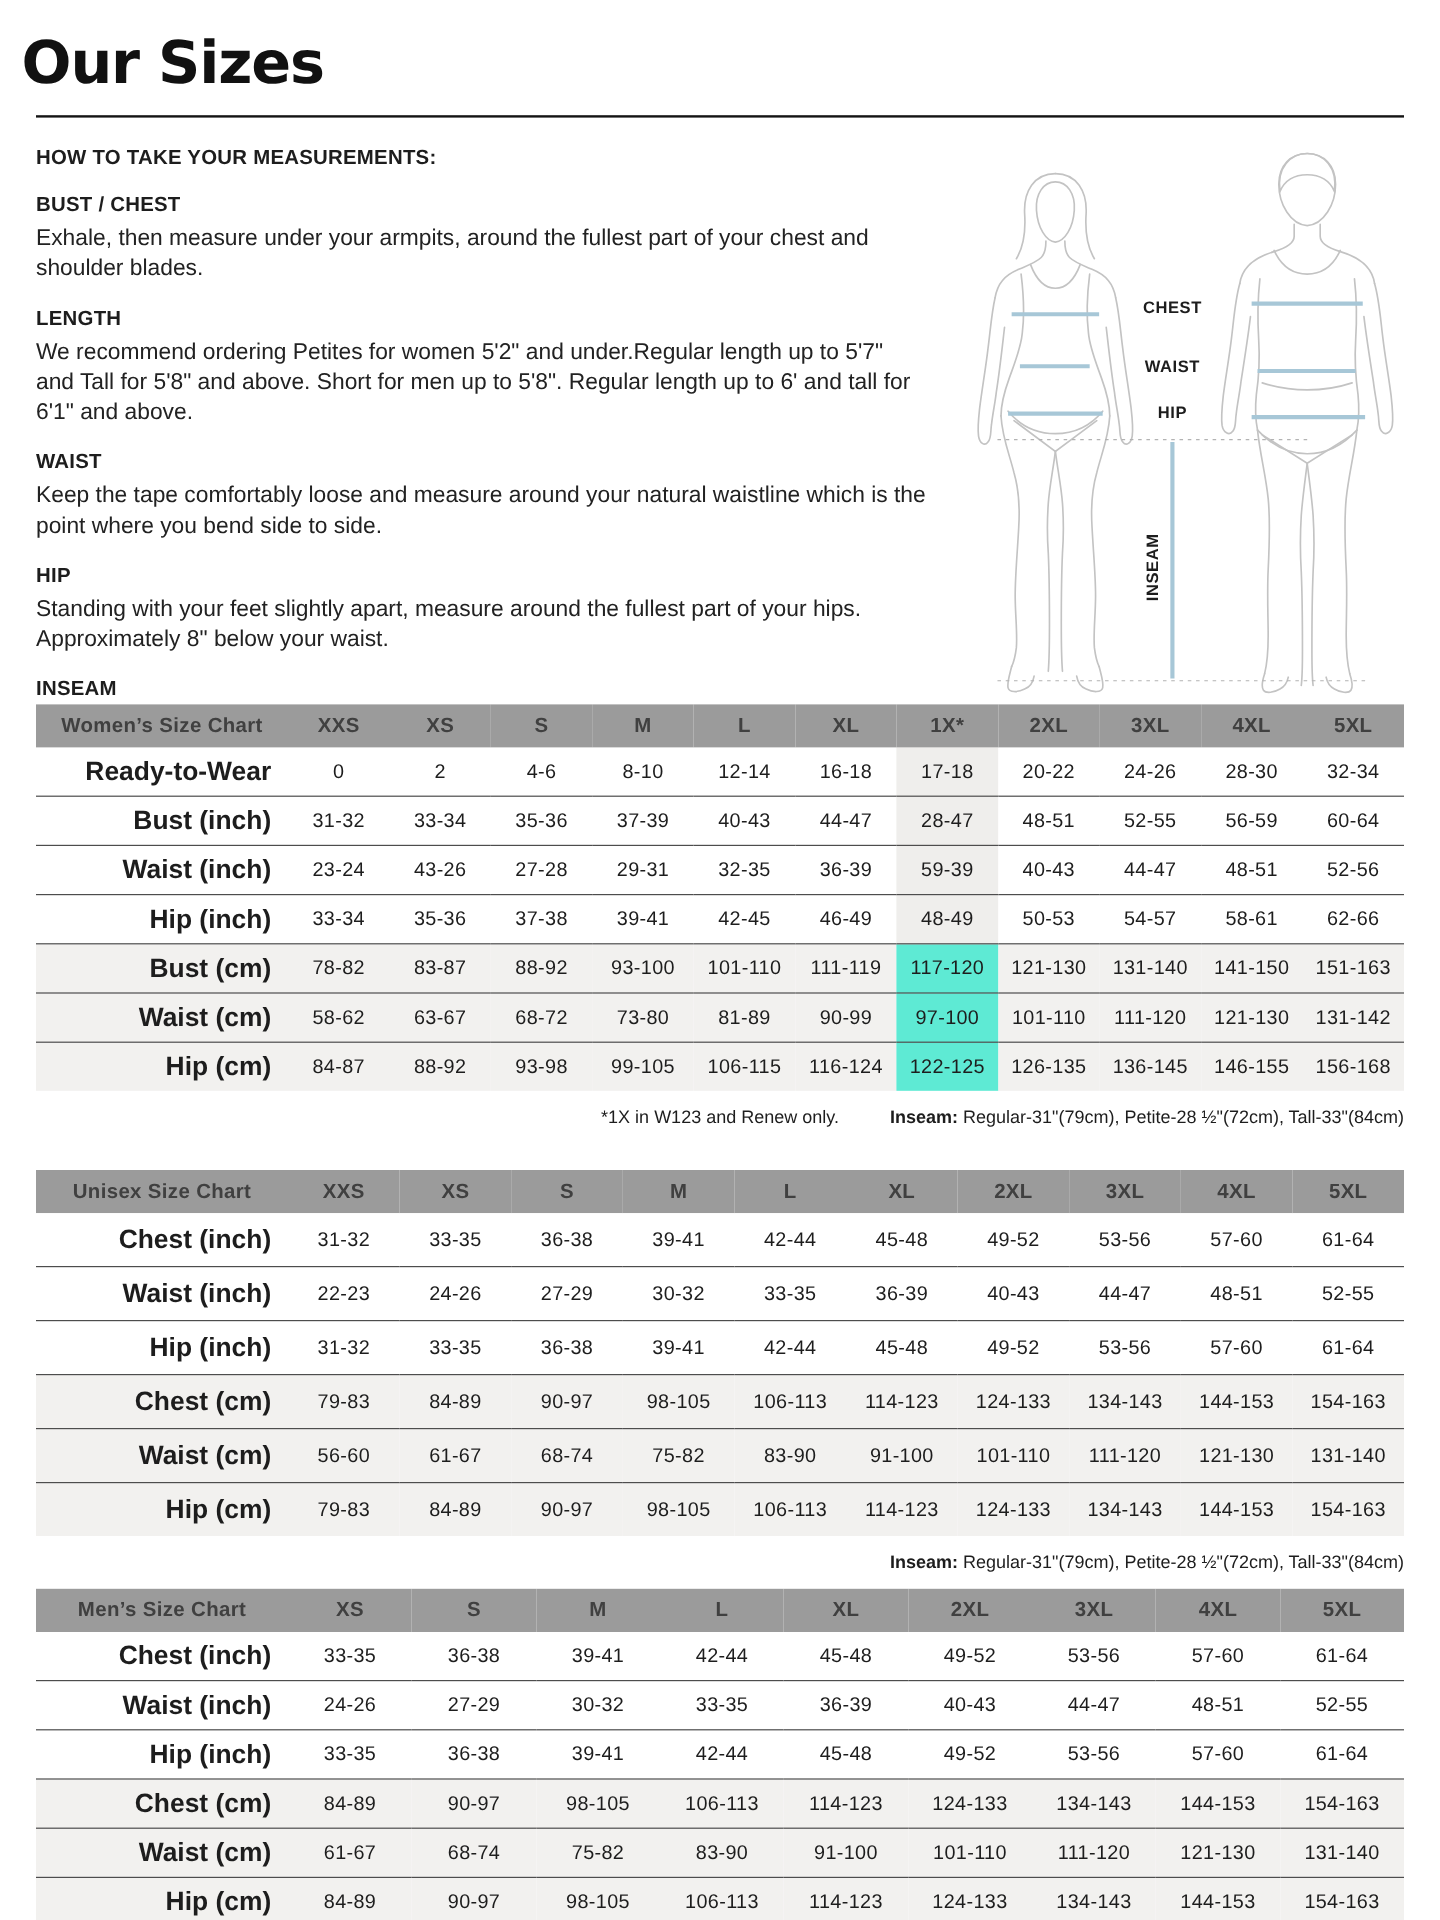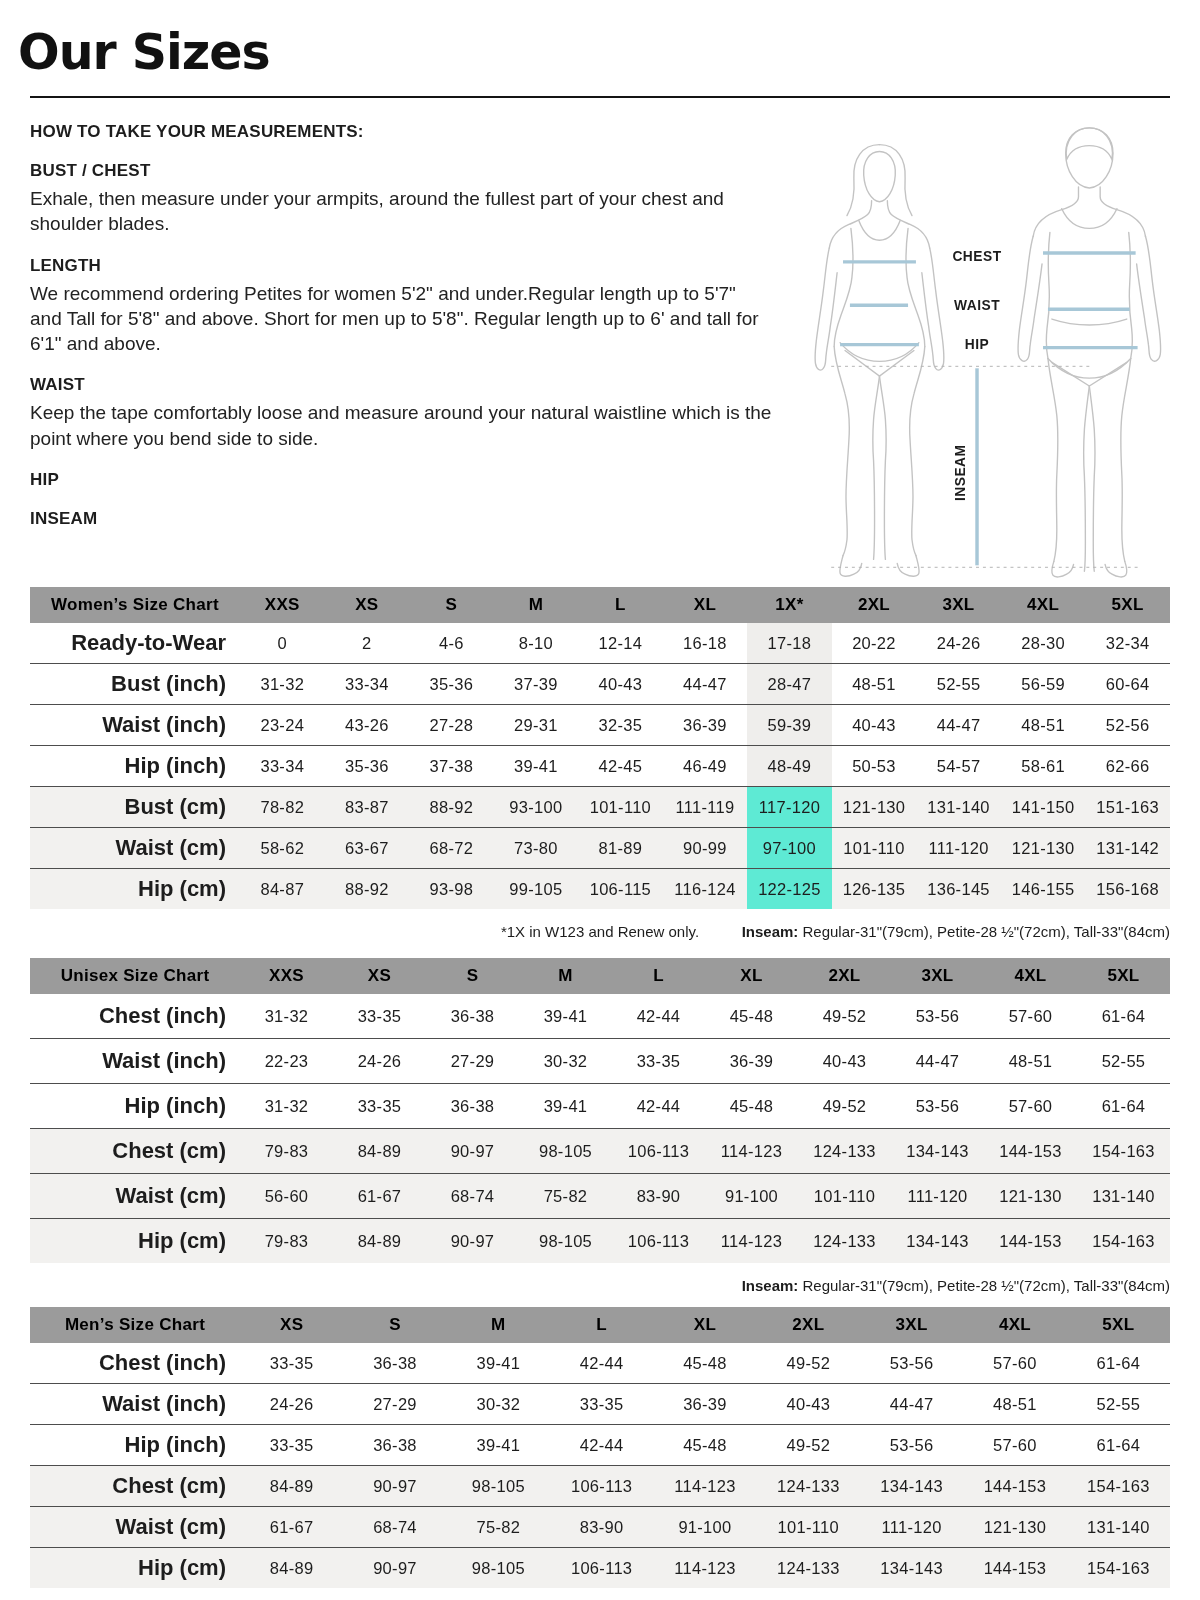--- a/index.html
+++ b/index.html
@@ -29,38 +29,38 @@
   .diagram { position:absolute; left:756px; top:0px; width:384px; height:465px; }
   .diagram text {
     font-family:"Liberation Sans", sans-serif; font-size:14px; font-weight:bold;
     fill:#1d1d1d; letter-spacing:.5px;
   }
 
   
   .tables { margin:0 30px; }
   .size-table { width:1140px; border-collapse:collapse; table-layout:fixed; margin-top:0; }
   .size-table thead th {
-    background:#9b9b9b; color:#000000; font-size:17px; font-weight:bold;
+    background:#9b9b9b; color:#404040; font-size:17px; font-weight:bold;
     padding:8px 0; text-align:center; letter-spacing:.3px;
   }
   .size-table thead th.t-title { width:210px; }
   .size-table tbody td {
     text-align:center; font-size:16.5px; padding:7px 0; letter-spacing:.3px;
     background:#ffffff;
   }
   .size-table.roomy tbody td { padding:9px 0; }
   .size-table tbody td.row-label {
     font-weight:bold; text-align:right; padding-right:14px; font-size:22px; letter-spacing:0;
   }
   .size-table tbody tr + tr td { border-top:1px solid #4d4d4d; }
   .size-table tbody tr.shaded td { background:#f2f1ef; }
   .size-table tbody td.hl { background:#efeeec; }
   .size-table tbody tr.shaded td.hl { background:#5eead4; }
 
-  .table-notes { position:relative; height:49px; font-size:15px; }
+  .table-notes { position:relative; height:66px; font-size:15px; }
   .table-notes .footnote { position:absolute; left:50%; top:14px; transform:translateX(-50%); white-space:nowrap; }
   .table-notes .inseam { position:absolute; right:0; top:14px; white-space:nowrap; }
   .table-notes.right-only { height:44px; }
   .table-notes b { font-weight:bold; }
 </style>
 </head>
 <body>
 
 <div class="page">
 
@@ -78,20 +78,21 @@
       <div class="measure-section">
         <h3>LENGTH</h3>
         <p>We recommend ordering Petites for women 5'2" and under.Regular length up to 5'7" and Tall for 5'8" and above. Short for men up to 5'8". Regular length up to 6' and tall for 6'1" and above.</p>
       </div>
       <div class="measure-section">
         <h3>WAIST</h3>
         <p>Keep the tape comfortably loose and measure around your natural waistline which is the point where you bend side to side.</p>
       </div>
       <div class="measure-section">
         <h3>HIP</h3>
+        <p>Standing with your feet slightly apart, measure around the fullest part of your hips. Approximately 8" below your waist.</p>
       </div>
       <div class="measure-section">
         <h3>INSEAM</h3>
       </div>
     </div>
 
     <svg class="diagram" viewBox="0 0 374 472" aria-hidden="true">
 
       <g stroke="#c3c3c3" fill="none" stroke-width="1.4" stroke-linecap="round">
         <path d="M87 23c-18 0-27 15-26 34 1 15-1 28-7 38"></path>

